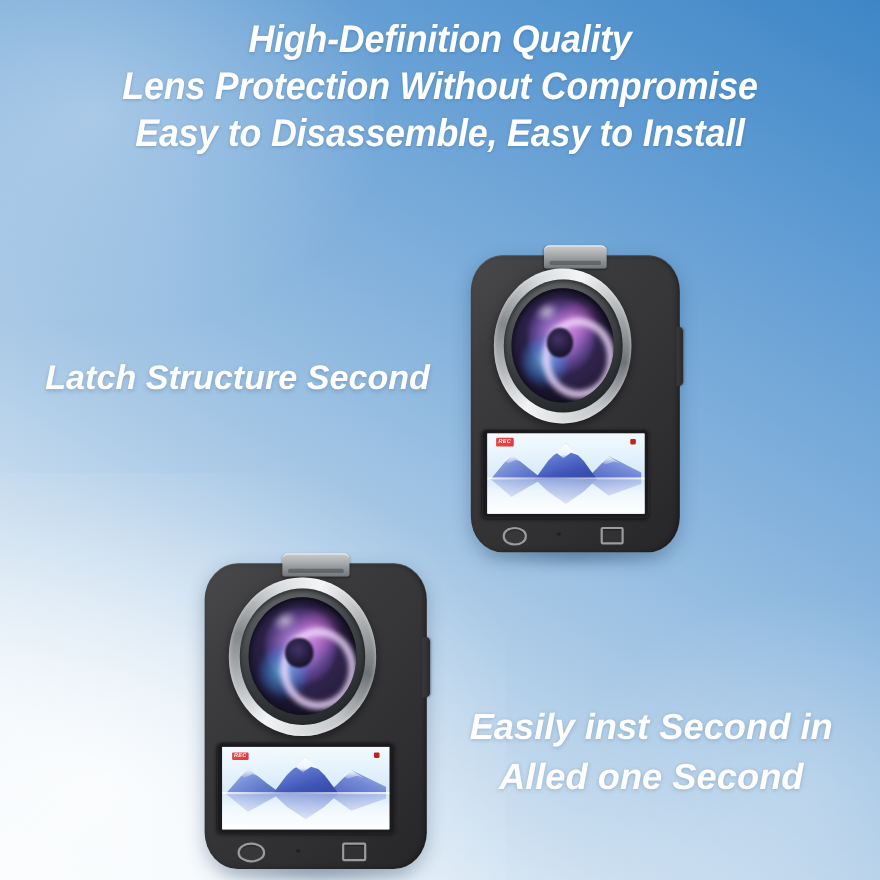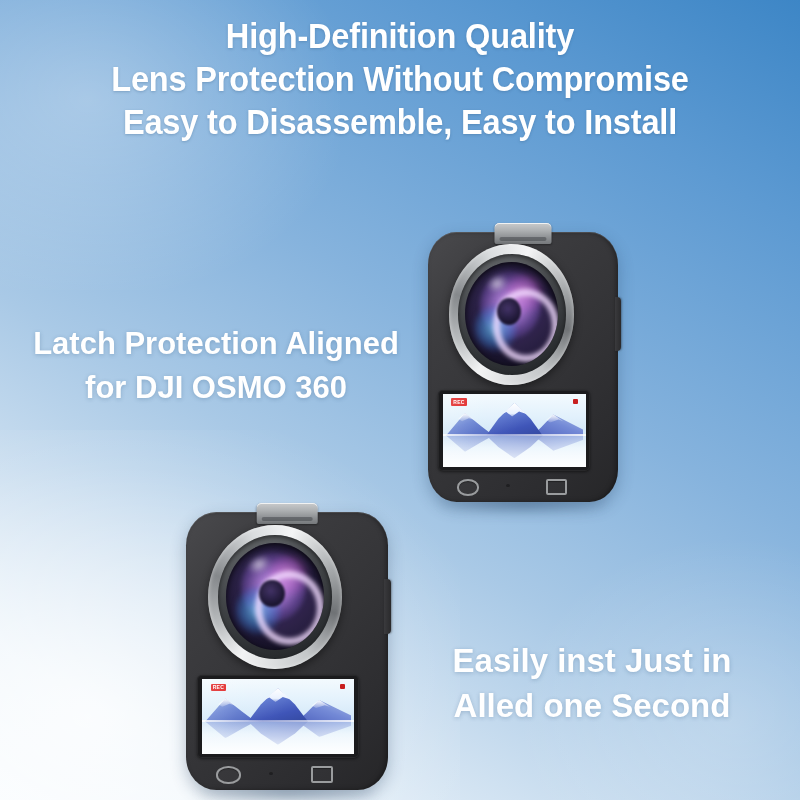--- a/index.html
+++ b/index.html
@@ -14,20 +14,21 @@
     overflow: hidden;
     font-family: "Liberation Sans", sans-serif;
     background: linear-gradient(210deg,
         #3d86c6 0%,
         #5d9ad2 18%,
         #86b3dd 42%,
         #a9c9e6 60%,
         #cfe1f1 76%,
         #eaf3fa 88%,
         #f7fbfe 100%);
+    font-style: italic;
   }
   
   #poster .bloom-low {
     position: absolute;
     left: -160px;
     top: 430px;
     width: 620px;
     height: 520px;
     background: radial-gradient(ellipse at 40% 55%,
         rgba(255,255,255,0.78) 0%,
@@ -405,26 +406,25 @@
   <div class="bloom-low"></div>
   <div class="bloom-right"></div>
 
   <div class="headline">
     <span class="hl-line hl-1">High-Definition Quality</span>
     <span class="hl-line">Lens Protection Without Compromise</span>
     <span class="hl-line">Easy to Disassemble, Easy to Install</span>
   </div>
 
   <div class="caption" id="caption-latch">
-    <span class="cap-line">Latch Protection Aligned</span>
-    <span class="cap-line">for DJI OSMO 360</span>
+    <span class="cap-line">Latch Structure Second</span>
   </div>
 
   <div class="caption" id="caption-install">
-    <span class="cap-line">Easily inst Just in</span>
+    <span class="cap-line">Easily inst Second in</span>
     <span class="cap-line">Alled one Second</span>
   </div>
 
   <div class="camera" id="camera-top">
     <div class="cam-shadow"></div>
     <div class="cam-body"></div>
     <div class="cam-side-btn"></div>
     <div class="cam-latch"></div>
 
     <div class="lens-wrap">

